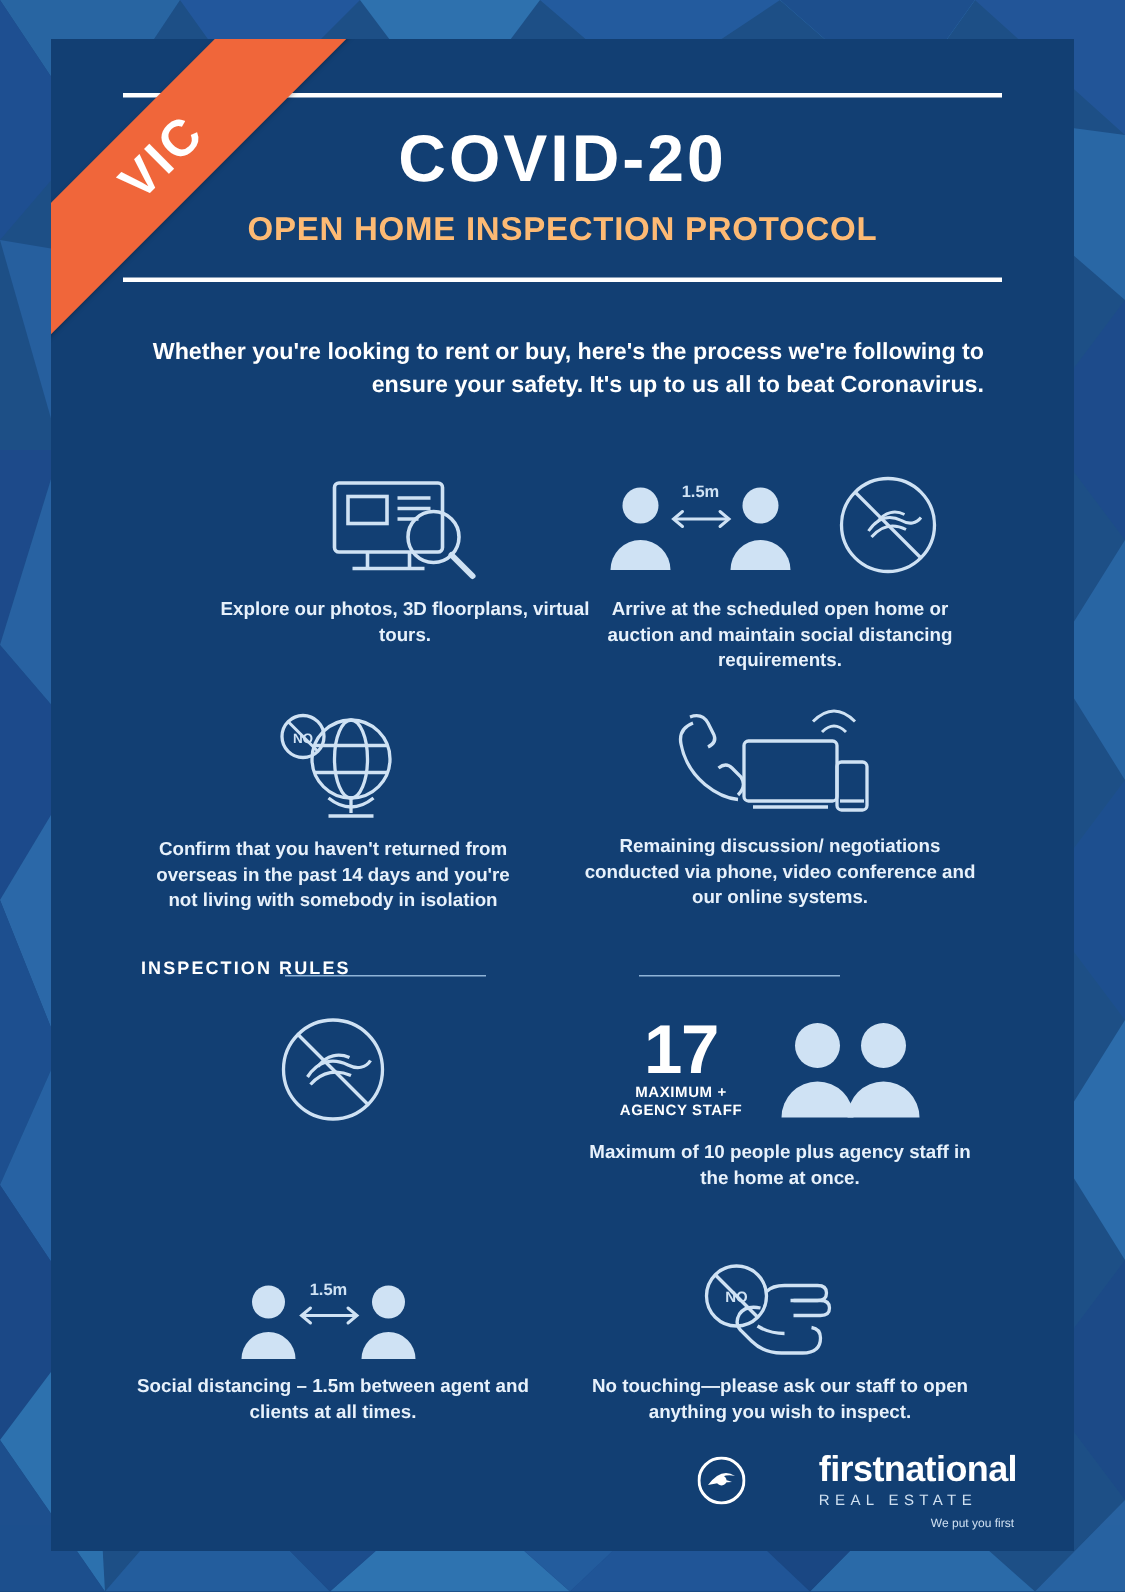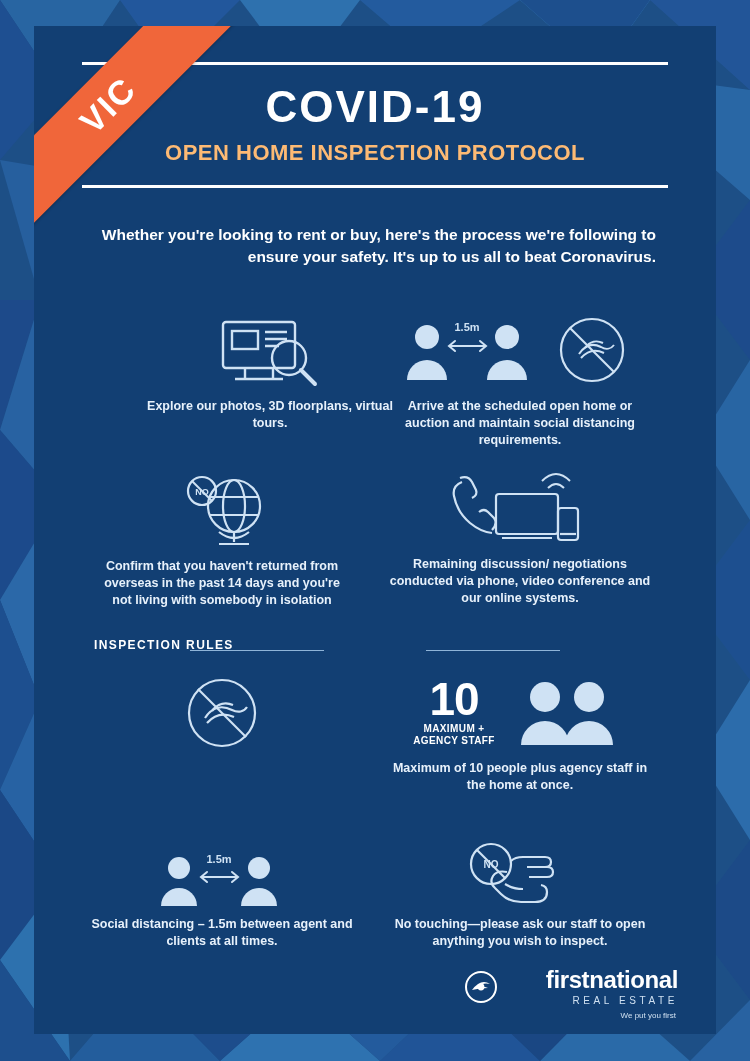--- a/index.html
+++ b/index.html
@@ -194,21 +194,21 @@
   .logo {
     position: absolute;
     right: 38px;
     bottom: 28px;
     display: flex;
     align-items: center;
     gap: 9px;
   }
   .logo-text {
     color: #ffffff;
-    text-align: right;
+    text-align: left;
     margin-left: 40px;
   }
   .logo-name {
     font-size: 24px;
     font-weight: bold;
     letter-spacing: -.4px;
     line-height: 1;
   }
   .logo-re {
     font-size: 10px;
@@ -276,21 +276,21 @@
     <div class="ribbon">
       <div class="ribbon-text">VIC</div>
     </div>
   </div>
 
   <div class="header-box"></div>
   <div class="notch l"></div>
   <div class="notch r"></div>
   <div class="header-box" style="border:none;">
     <div class="header-inner">
-      <div class="title-main">COVID-19</div>
+      <div class="title-main">COVID-20</div>
       <div class="title-sub">OPEN HOME INSPECTION PROTOCOL</div>
     </div>
   </div>
 
   <div class="intro">Whether you're looking to rent or buy, here's the process we're following to ensure your safety. It's up to us all to beat Coronavirus.</div>
 
   <div class="item" style="left:60px; top:288px; width:256px;margin-left:48px;">
     <svg class="icon-area" width="130" height="76" viewBox="0 0 130 76">
       <g fill="none" stroke="#cfe2f4" stroke-width="2.4">
         <rect x="18" y="8" width="72" height="46" rx="3"></rect>
@@ -375,21 +375,21 @@
         <path d="M31 44 c7 -11 17 -13 27 -8 c6 3 12 2 15 -3"></path>
         <path d="M33 49 c8 -9 18 -10 27 -6"></path>
         <path d="M38 37 c6 -8 14 -9 21 -6"></path>
       </g>
     </svg>
   </div>
 
   <div class="item" style="left:350px; top:648px; width:272px;">
     <div style="display:flex; align-items:center; justify-content:center; gap:12px; height:78px;">
       <div style="text-align:center;">
-        <div class="bignum">10</div>
+        <div class="bignum">17</div>
         <div class="bignum-sub">MAXIMUM +</div>
         <div class="bignum-sub" style="margin-top:0;">AGENCY STAFF</div>
       </div>
       <svg width="120" height="76" viewBox="0 0 120 76">
         <g fill="#cfe2f4">
           <circle cx="38" cy="22" r="15"></circle>
           <path d="M14 70 a24 24 0 0 1 48 0 z"></path>
           <circle cx="82" cy="22" r="15"></circle>
           <path d="M58 70 a24 24 0 0 1 48 0 z"></path>
         </g>

